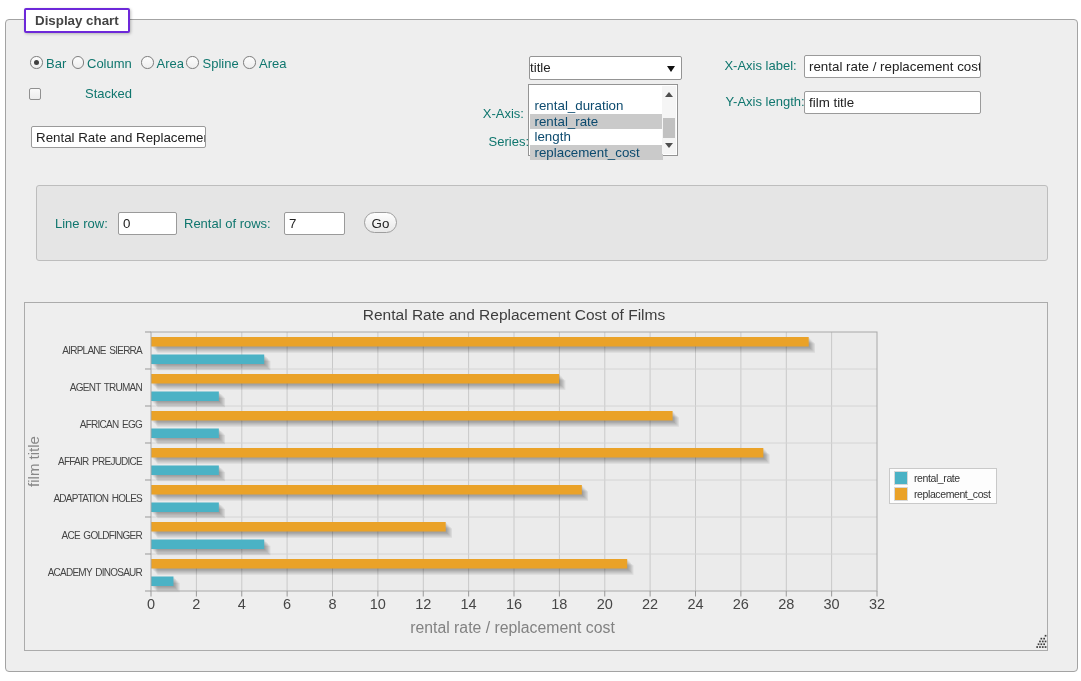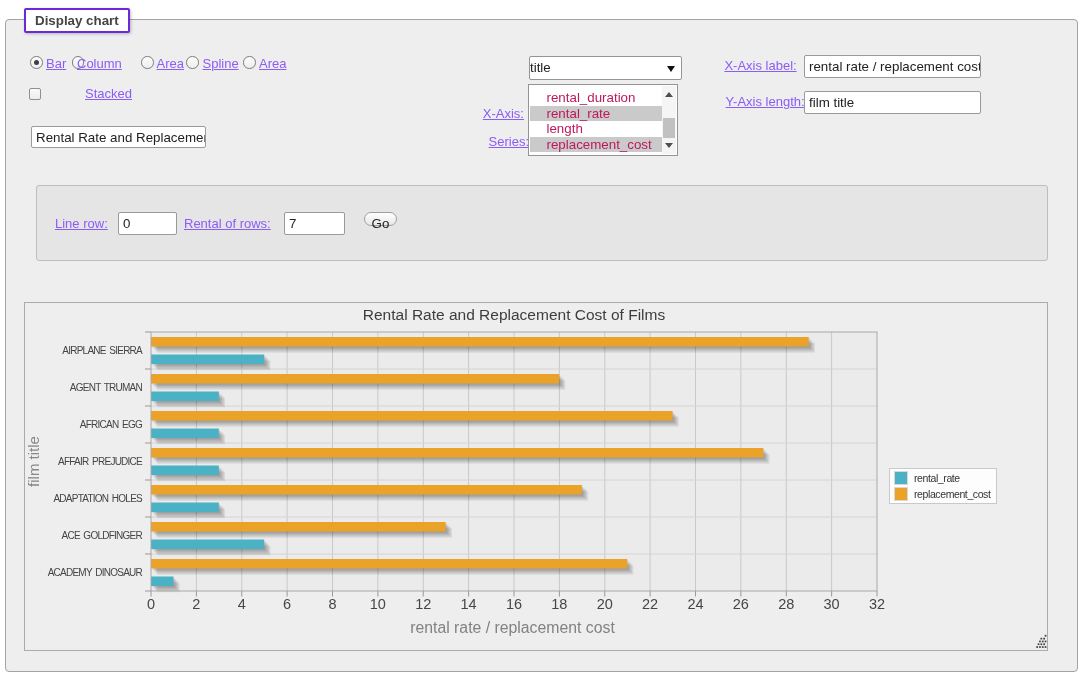--- a/index.html
+++ b/index.html
@@ -1,51 +1,51 @@
 <!DOCTYPE html>
 <html><head>
 <meta charset="utf-8">
 <style>
 * { margin:0; padding:0; box-sizing:border-box; }
 html,body { background:#fff; }
 body { font-family:"Liberation Sans", sans-serif; }
 #page { position:relative; width:1081px; height:681px; background:#fff; overflow:hidden; }
 .abs { position:absolute; }
-.lbl { position:absolute; font-size:13px; color:#8b5cf6; line-height:15px; white-space:nowrap;text-decoration:underline; }
+.lbl { position:absolute; font-size:13px; color:#0f766e; line-height:15px; white-space:nowrap; }
 .inp { position:absolute; background:#fff; border:1px solid #9a9a9a; border-radius:2px;
        font-family:"Liberation Sans",sans-serif; font-size:13.3333px; color:#222;
        padding:0 0 0 4px; line-height:21px; overflow:hidden; white-space:nowrap; }
 
 #fieldset { left:5px; top:19px; width:1073px; height:653px; background:#eeeeee;
   border:1px solid #a3a3a3; border-radius:4px; }
 #legend { left:24px; top:8px; height:25px; background:#ffffff; border:2px solid #6d28d9;
   border-radius:2px; box-shadow:1px 1px 3px rgba(0,0,0,0.25); font-size:13.3333px; font-weight:bold;
   color:#444; line-height:22px; padding:0 9px; }
 
 .radio { position:absolute; width:12.5px; height:12.5px; border:1px solid #7e7e7e; border-radius:50%;
   background:linear-gradient(#fdfdfd,#ededed); top:56px; }
 .radio.sel::after { content:""; position:absolute; left:2.7px; top:2.7px; width:5.2px; height:5.2px;
   border-radius:50%; background:#3f3f3f; }
 #chk { left:29px; top:88px; width:12px; height:12px; border:1px solid #909090; border-radius:2px;
   background:linear-gradient(#fafafa,#ededed); }
 
 #rowbox { left:36px; top:185px; width:1012px; height:76px; background:#e5e5e5;
   border:1px solid #bdbdbd; border-radius:3px; }
-#gobtn { left:364px; top:212px; width:33px; height:14px; border:1px solid #9e9e9e; border-radius:11.5px;
+#gobtn { left:364px; top:212px; width:33px; height:21px; border:1px solid #9e9e9e; border-radius:11.5px;
   background:linear-gradient(#fefefe,#e8e8e8); font-size:13.3333px; color:#222; text-align:center;
   line-height:21.5px; }
 
 #xsel { left:529px; top:56px; width:153px; height:23.5px; background:#fff; border:1px solid #949494;
   border-radius:2px; font-size:13.3333px; color:#222; line-height:21.5px; }
 #xsel .arr { position:absolute; right:6.5px; top:9px; width:0; height:0;
   border-left:4.5px solid transparent; border-right:4.5px solid transparent; border-top:6px solid #111; }
 
 #mlist { left:527.5px; top:84px; width:150px; height:72px; background:#fff; border:1px solid #949494; }
-.opt { position:absolute; left:1px; width:133.5px; height:15.5px; font-size:13.3333px; color:#be185d;
-  line-height:15.5px; padding-left:17px; white-space:nowrap; }
+.opt { position:absolute; left:1px; width:133.5px; height:15.5px; font-size:13.3333px; color:#0c4a6e;
+  line-height:15.5px; padding-left:5px; white-space:nowrap;margin-top:8px; }
 .opt.sel { background:#cacaca; }
 #sbar { position:absolute; right:1px; top:1px; width:14px; height:68px; background:#f5f5f5; }
 #sbar .thumb { position:absolute; left:1px; top:32px; width:12px; height:20px; background:#c1c1c1; }
 .sarr { position:absolute; left:3px; width:0; height:0; }
 .sarr.up { top:6px; border-left:4px solid transparent; border-right:4px solid transparent;
   border-bottom:5px solid #4f4f4f; }
 .sarr.dn { bottom:6px; border-left:4px solid transparent; border-right:4px solid transparent;
   border-top:5px solid #4f4f4f; }
 
 #chart { left:24px; top:302px; width:1024px; height:349px; background:#eeeeee;
@@ -53,21 +53,21 @@
 </style>
 </head>
 <body>
 <div id="page">
   <div class="abs" id="fieldset"></div>
   <div class="abs" id="legend">Display chart</div>
 
   <div class="radio sel" style="left:30px;"></div>
   <div class="lbl" style="left:46px;top:55.5px;">Bar</div>
   <div class="radio" style="left:71.5px;"></div>
-  <div class="lbl" style="left:77px;top:55.5px;">Column</div>
+  <div class="lbl" style="left:87px;top:55.5px;">Column</div>
   <div class="radio" style="left:141px;"></div>
   <div class="lbl" style="left:156.5px;top:55.5px;">Area</div>
   <div class="radio" style="left:186px;"></div>
   <div class="lbl" style="left:202.5px;top:55.5px;">Spline</div>
   <div class="radio" style="left:243px;"></div>
   <div class="lbl" style="left:259px;top:55.5px;">Area</div>
 
   <div class="abs" id="chk"></div>
   <div class="lbl" style="left:45px;top:86px;margin-left:40px;">Stacked</div>
 

